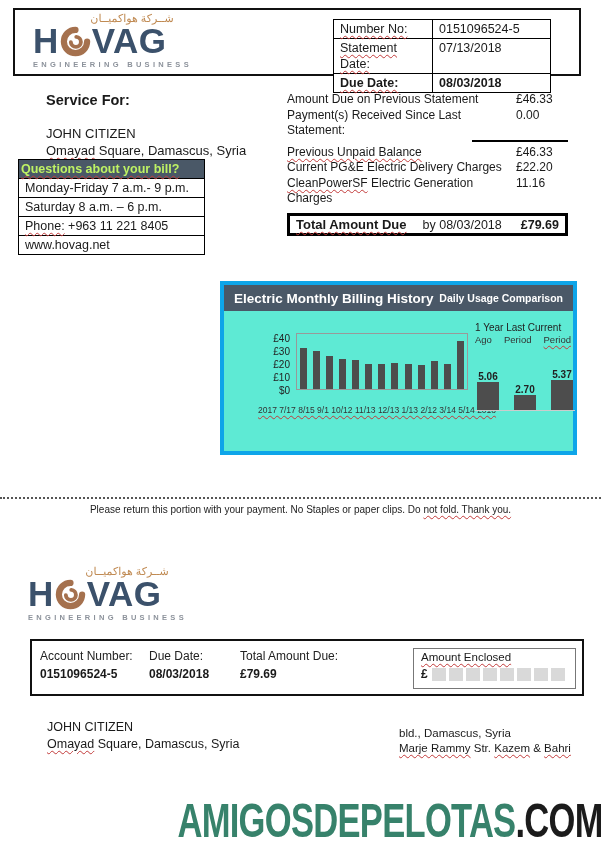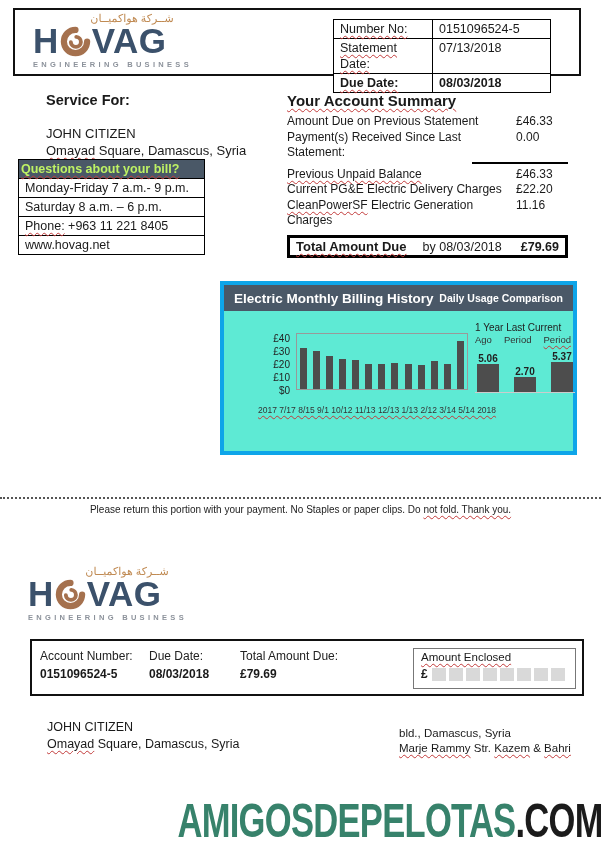--- a/index.html
+++ b/index.html
@@ -61,21 +61,21 @@
   .chart-body { position:relative; height:146px; }
   .yticks { position:absolute; left:24px; top:23px; width:42px; height:62px; display:flex; flex-direction:column;
             justify-content:space-between; align-items:flex-end; font-size:10px; line-height:10px; color:#222; }
   .plot { position:absolute; left:72px; top:22px; width:172px; height:57px; border:1px solid #999;
           display:flex; align-items:flex-end; justify-content:space-around; }
   .bar { width:7px; background:#4d4d4d; }
   .xlabel { position:absolute; left:34px; top:94px; width:260px; font-size:8.5px; color:#333; white-space:nowrap; }
   .mini { position:absolute; left:251px; top:11px; width:100px; }
   .mini-line1 { font-size:10px; color:#222; white-space:nowrap; }
   .mini-cols { display:flex; justify-content:space-between; font-size:9.5px; color:#333; margin-top:1px; padding-right:4px; }
-  .mini-bars { display:flex; justify-content:space-between; align-items:flex-end; height:48px; margin-top:0;
+  .mini-bars { display:flex; justify-content:space-between; align-items:flex-end; height:48px; margin-top:18px;
                border-bottom:1px solid #ccc; padding:0 2px;gap:8px; }
   .mini-group { display:flex; flex-direction:column; align-items:center; justify-content:flex-end; }
   .mini-val { font-size:10px; font-weight:bold; color:#222; }
   .mini-bar { width:22px; background:#4d4d4d; }
 
   
   .cut { position:absolute; left:0; top:497px; width:601px; border-top:2px dotted #555; }
   .note { position:absolute; left:0; top:504px; width:601px; text-align:center; font-size:10px; color:#222; }
 
   
@@ -143,21 +143,20 @@
 
   <div class="questions">
     <div class="q-head sq">Questions about your bill?</div>
     <div class="q-row">Monday-Friday 7 a.m.- 9 p.m.</div>
     <div class="q-row">Saturday 8 a.m. – 6 p.m.</div>
     <div class="q-row"><span class="sq">Phone:</span><span> +963 11 221 8405</span></div>
     <div class="q-row">www.hovag.net</div>
   </div>
 
   <div class="summary">
-    <div class="summary-title sq">Your Account Summary</div>
     <div class="srow">
       <span class="slabel">Amount Due on Previous Statement</span>
       <span class="sval">£46.33</span>
     </div>
     <div class="srow">
       <span class="slabel">Payment(s) Received Since Last Statement:</span>
       <span class="sval">0.00</span>
     </div>
     <div class="srule"></div>
     <div class="srow">

